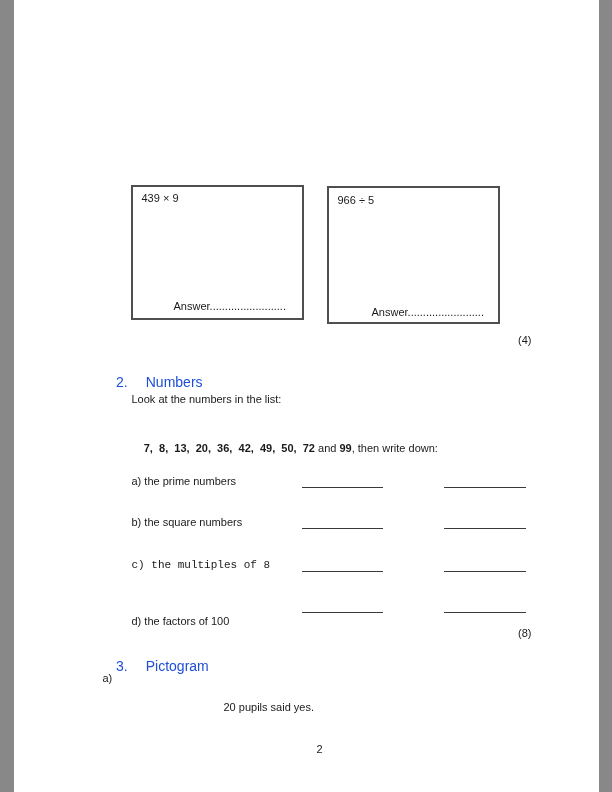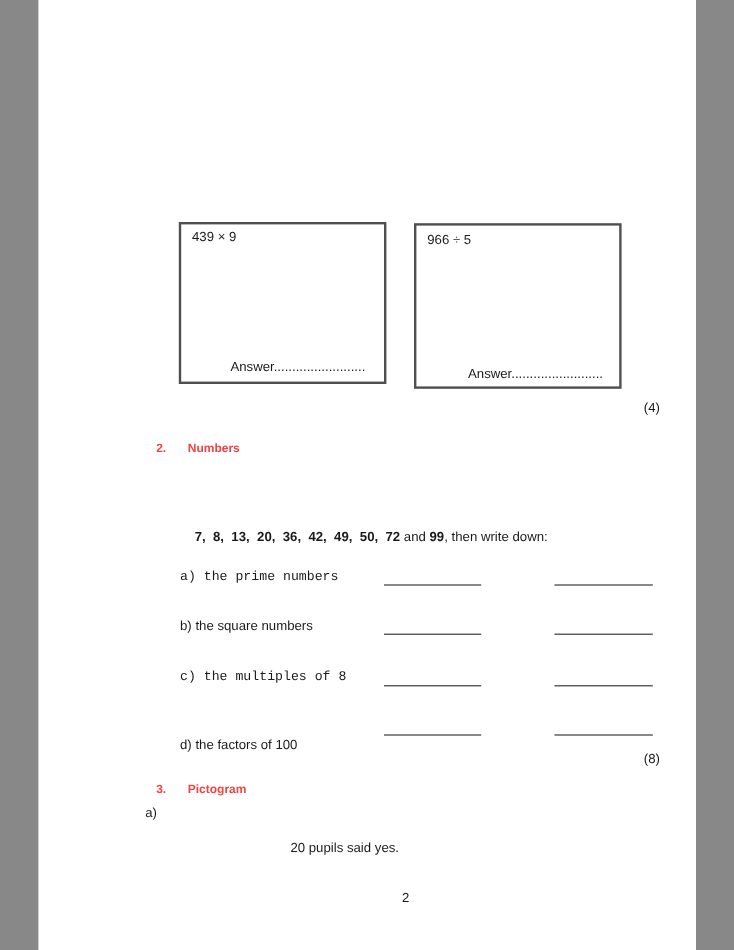--- a/index.html
+++ b/index.html
@@ -9,20 +9,21 @@
     font-family: "Liberation Sans", "DejaVu Sans", sans-serif;
   }
   .page {
     position: relative;
     width: 548px;
     height: 792px;
     margin: 0 auto;
     background: #ffffff;
     color: #1a1a1a;
     overflow: hidden;
+    padding-left: 37px;
   }
   .abs { position: absolute; }
   .body-text {
     font-size: 11px;
     line-height: 14px;
     color: #1a1a1a;
     white-space: pre;
   }
   .bold { font-weight: bold; }
   .calc-box {
@@ -40,23 +41,23 @@
     white-space: pre;
   }
   .calc-box .answer-line {
     position: absolute;
     font-size: 11px;
     color: #1a1a1a;
     white-space: pre;
   }
   .section-heading {
     position: absolute;
-    font-size: 10px;
-    font-weight: bold;
-    color: #ef4444;
+    font-size: 14px;
+    font-weight: normal;
+    color: #1d4ed8;
     white-space: pre;
   }
   .section-heading .heading-title { margin-left: 18px; }
   .marks {
     position: absolute;
     left: 400px;
     width: 118px;
     text-align: right;
     font-size: 11px;
     color: #1a1a1a;
@@ -98,26 +99,27 @@
     <span class="expression" style="top:6px;">966 ÷ 5</span>
     <span class="answer-line" style="left:43px; bottom:4px;">Answer.........................</span>
   </div>
 
   <div class="marks" style="top:334px;">(4)</div>
 
   <div class="section-heading" style="left:87px; top:358px;">
     <span>2.</span><span class="heading-title">Numbers</span>
   </div>
 
+  <div class="abs body-text" style="left:118px; top:392px;">Look at the numbers in the list:</div>
 
   <div class="numbers-list">
     <span class="bold">7,  8,  13,  20,  36,  42,  49,  50,  72</span><span> and </span><span class="bold">99</span><span>, then write down:</span>
   </div>
 
-  <div class="abs body-text" style="left:118px; top:474px;font-family:Liberation Mono, monospace;">a) the prime numbers</div>
+  <div class="abs body-text" style="left:118px; top:474px;">a) the prime numbers</div>
   <div class="blank-line" style="left:288px; top:487px; width:81px;"></div>
   <div class="blank-line" style="left:430px; top:487px; width:82px;"></div>
 
   <div class="abs body-text" style="left:118px; top:515px;">b) the square numbers</div>
   <div class="blank-line" style="left:288px; top:528px; width:81px;"></div>
   <div class="blank-line" style="left:430px; top:528px; width:82px;"></div>
 
   <div class="abs body-text" style="left:118px; top:558px;font-family:Liberation Mono, monospace;">c) the multiples of 8</div>
   <div class="blank-line" style="left:288px; top:571px; width:81px;"></div>
   <div class="blank-line" style="left:430px; top:571px; width:82px;"></div>

